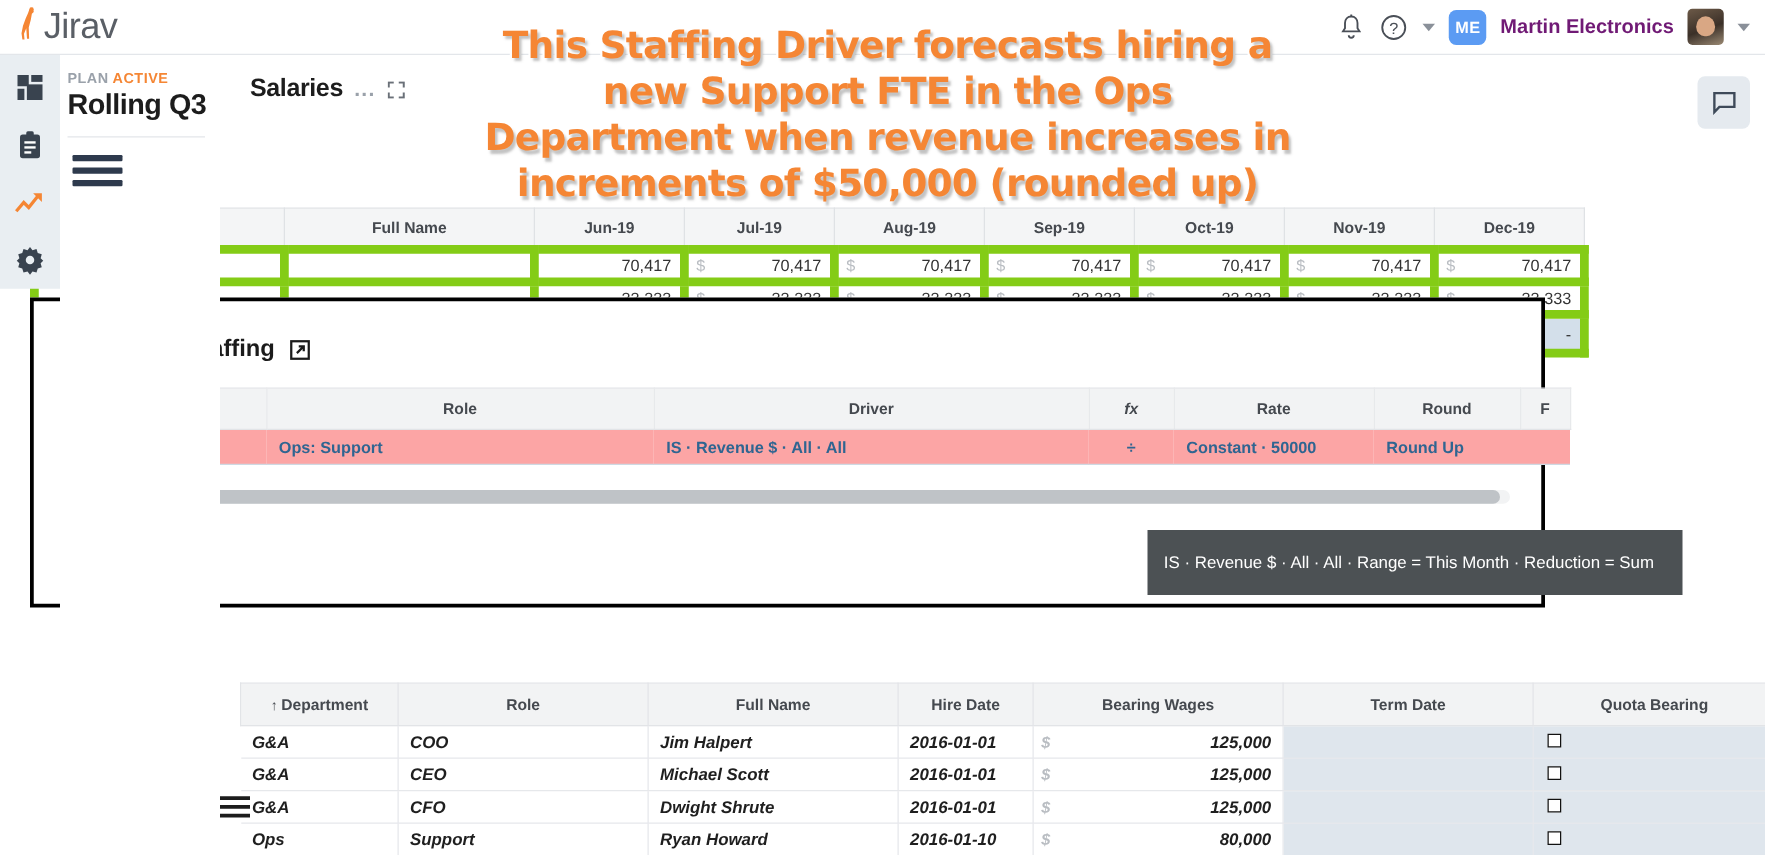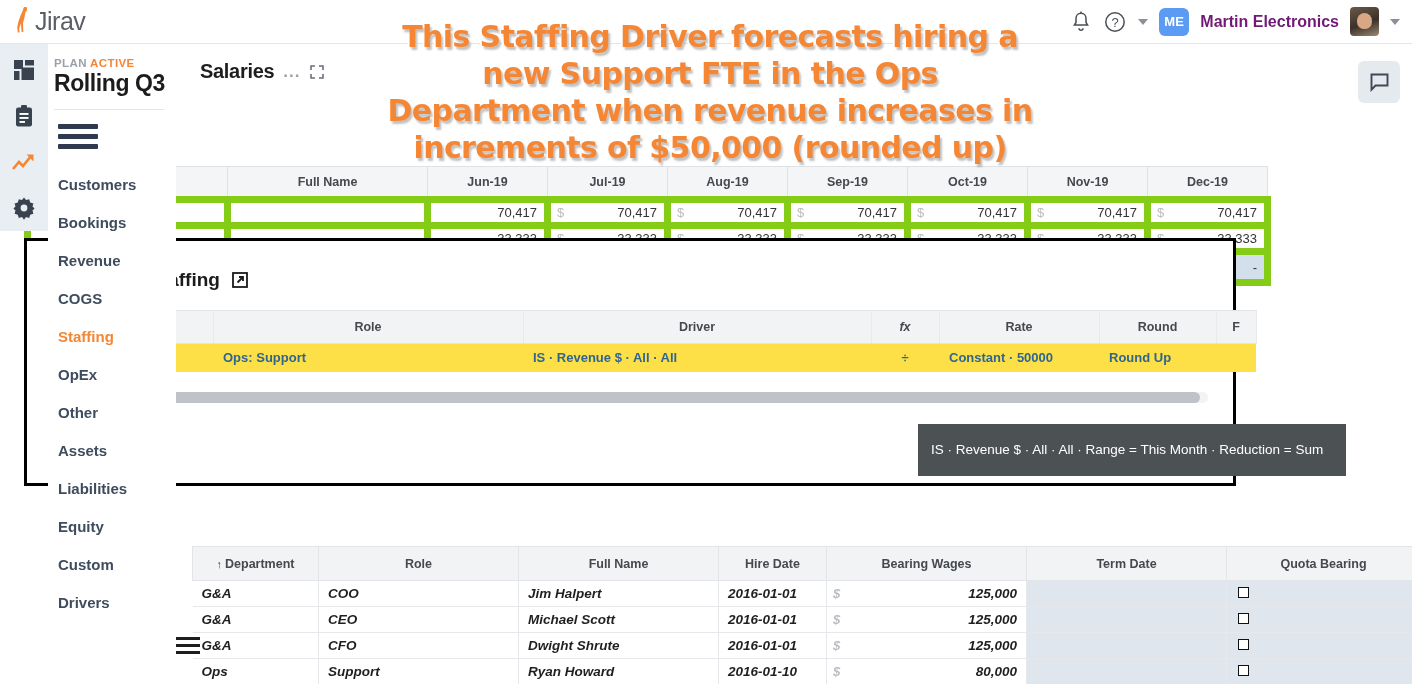--- a/index.html
+++ b/index.html
@@ -12,21 +12,21 @@
   }
   #app { position: relative; width: 1412px; height: 684px; }
 
   
   .topbar {
     position: absolute; top: 0; left: 0; width: 1412px; height: 44px;
     background: #fff; display: flex; align-items: center;
     border-bottom: 1px solid #e3e6ea; z-index: 40;
   }
   .logo-wrap { display: flex; align-items: center; padding-left: 12px; width: 200px; }
-  .logo-text { font-size: 25px; color: #5a5f66; letter-spacing: -0.5px; font-weight: 400; }
+  .logo-text { font-size: 29px; color: #5a5f66; letter-spacing: -0.5px; font-weight: 400; }
   .topbar-right {
     margin-left: auto; display: flex; align-items: center; gap: 11px; padding-right: 12px;
   }
   .bell { width: 22px; height: 24px; }
   .help { width: 24px; height: 24px; }
   .chev { width: 0; height: 0; border-left: 5px solid transparent; border-right: 5px solid transparent; border-top: 6px solid #8a9099; }
   .me-badge {
     width: 30px; height: 28px; border-radius: 6px; background: #5b9bf3; color: #fff;
     font-size: 13px; font-weight: bold; display: flex; align-items: center; justify-content: center;
     letter-spacing: 0.3px;
@@ -116,21 +116,21 @@
   .crumb-sep { font-size: 17px; color: #1b1b1b; font-weight: bold; }
   .ext-ico { width: 16px; height: 16px; cursor: pointer; margin-left: 2px; }
 
   .dtable { margin: 19px 0 0 31px; width: 1180px; }
   .dtable th {
     background: #f2f3f4; border-top: 1px solid #e2e4e7; border-bottom: 1px solid #e2e4e7;
     border-right: 1px solid #e7e9eb;
     font-size: 12.5px; font-weight: bold; color: #45494f; height: 33px; text-align: center;
   }
   .dtable td {
-    background: #fde047; border-bottom: 1px solid #cfd9e3; height: 28px;
+    background: #fca5a5; border-bottom: 1px solid #cfd9e3; height: 28px;
     font-size: 13px; font-weight: bold; color: #2f6591; padding: 0 10px; white-space: nowrap;
   }
   .dtable td.ctr { text-align: center; }
   .fx { font-style: italic; font-size: 14px; color: #5c6167; font-weight: normal; }
   .divsym { font-size: 15px; color: #2f6591; }
 
   .scrollbar { margin: 20px 0 0 31px; width: 1150px; height: 11px; background: #f2f3f4; border-radius: 6px; cursor: pointer; }
   .scrollbar i { display: block; width: 1142px; height: 11px; background: #bfc3c7; border-radius: 6px; }
   .close-btn {
     margin: 10px 0 0 31px; width: 103px; height: 36px; background: #f58634; color: #fff;
@@ -244,34 +244,20 @@
       <span class="plan-label">PLAN</span>
       <span class="plan-status">ACTIVE</span>
     </div>
     <div class="plan-title">Rolling Q3</div>
     <div class="side-divider"></div>
     <div class="burger">
         <i></i>
         <i></i>
         <i></i>
       </div>
-    <div class="nav">
-      <div class="nav-item">Customers</div>
-      <div class="nav-item">Bookings</div>
-      <div class="nav-item">Revenue</div>
-      <div class="nav-item">COGS</div>
-      <div class="nav-item active">Staffing</div>
-      <div class="nav-item">OpEx</div>
-      <div class="nav-item">Other</div>
-      <div class="nav-item">Assets</div>
-      <div class="nav-item">Liabilities</div>
-      <div class="nav-item">Equity</div>
-      <div class="nav-item">Custom</div>
-      <div class="nav-item">Drivers</div>
-    </div>
   </div>
 
   <div class="main">
     <div class="section-head">
       <span class="section-title">Salaries</span>
       <span class="dots">...</span>
       <span class="expand-ico">
         <svg width="14" height="14" viewBox="0 0 14 14">
             <path d="M1 5V1h4M13 5V1H9M1 9v4h4M13 9v4H9" fill="none" stroke="#6a7078" stroke-width="1.6"></path>
           </svg>

